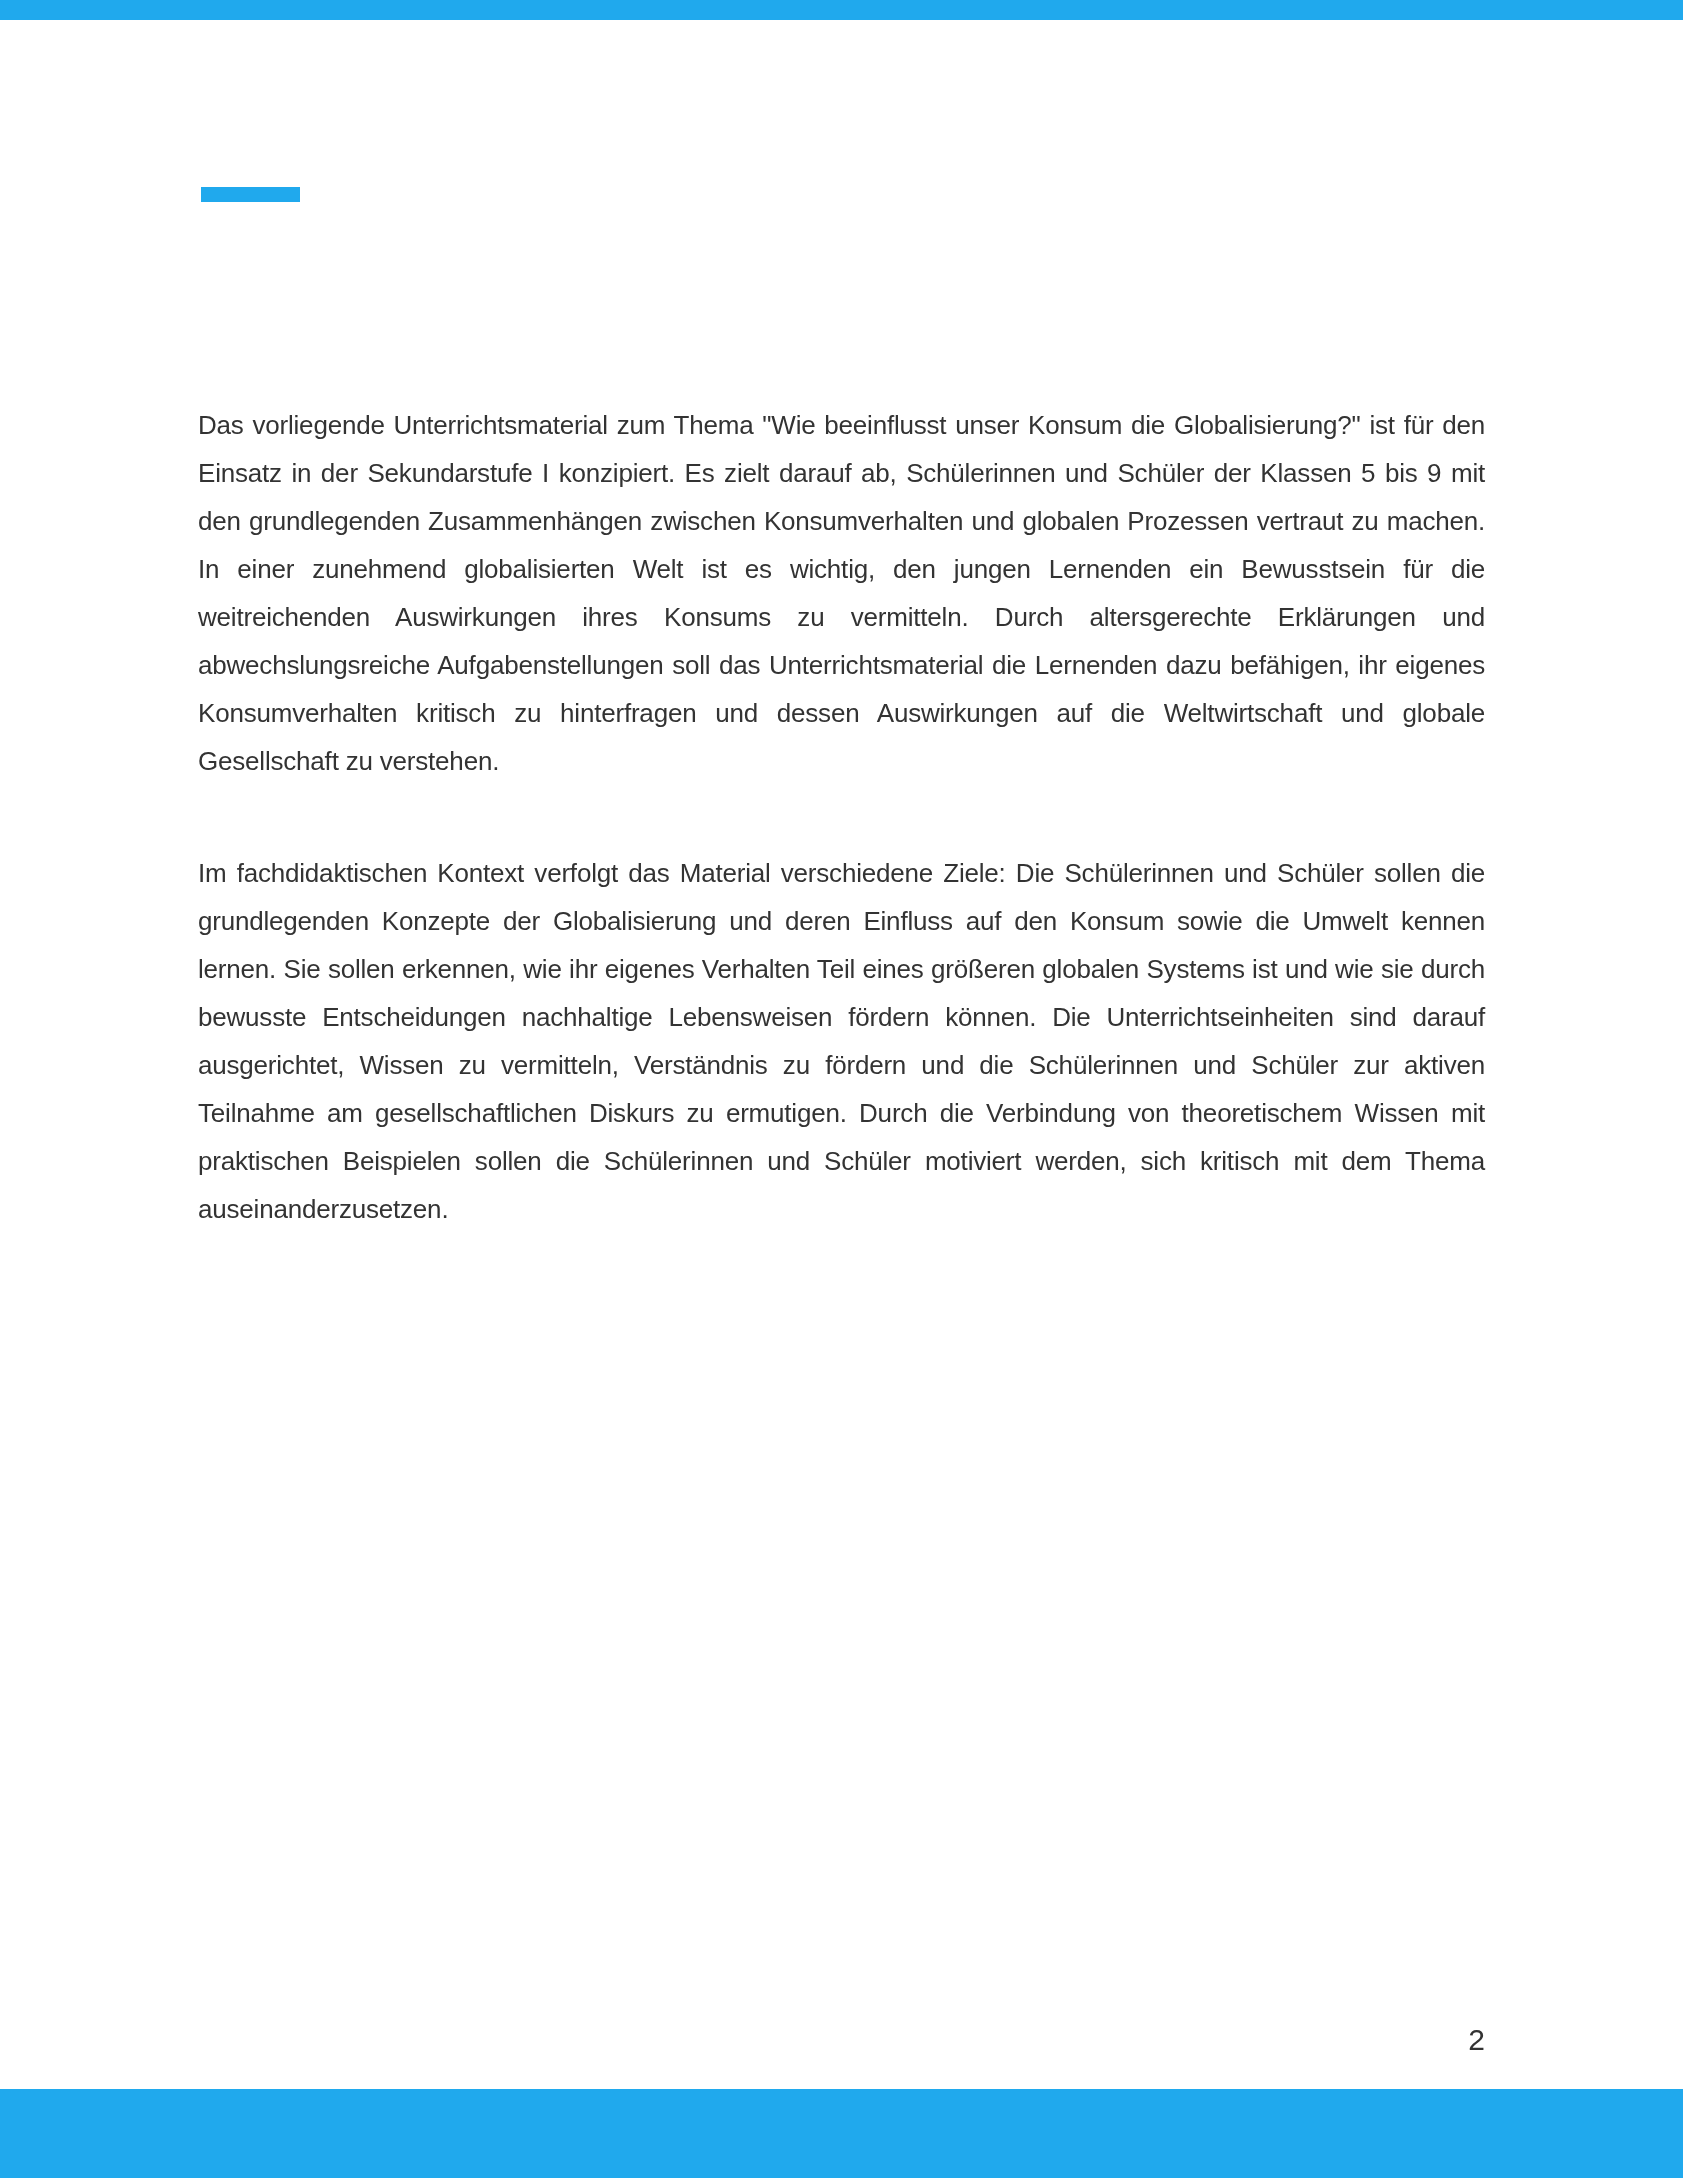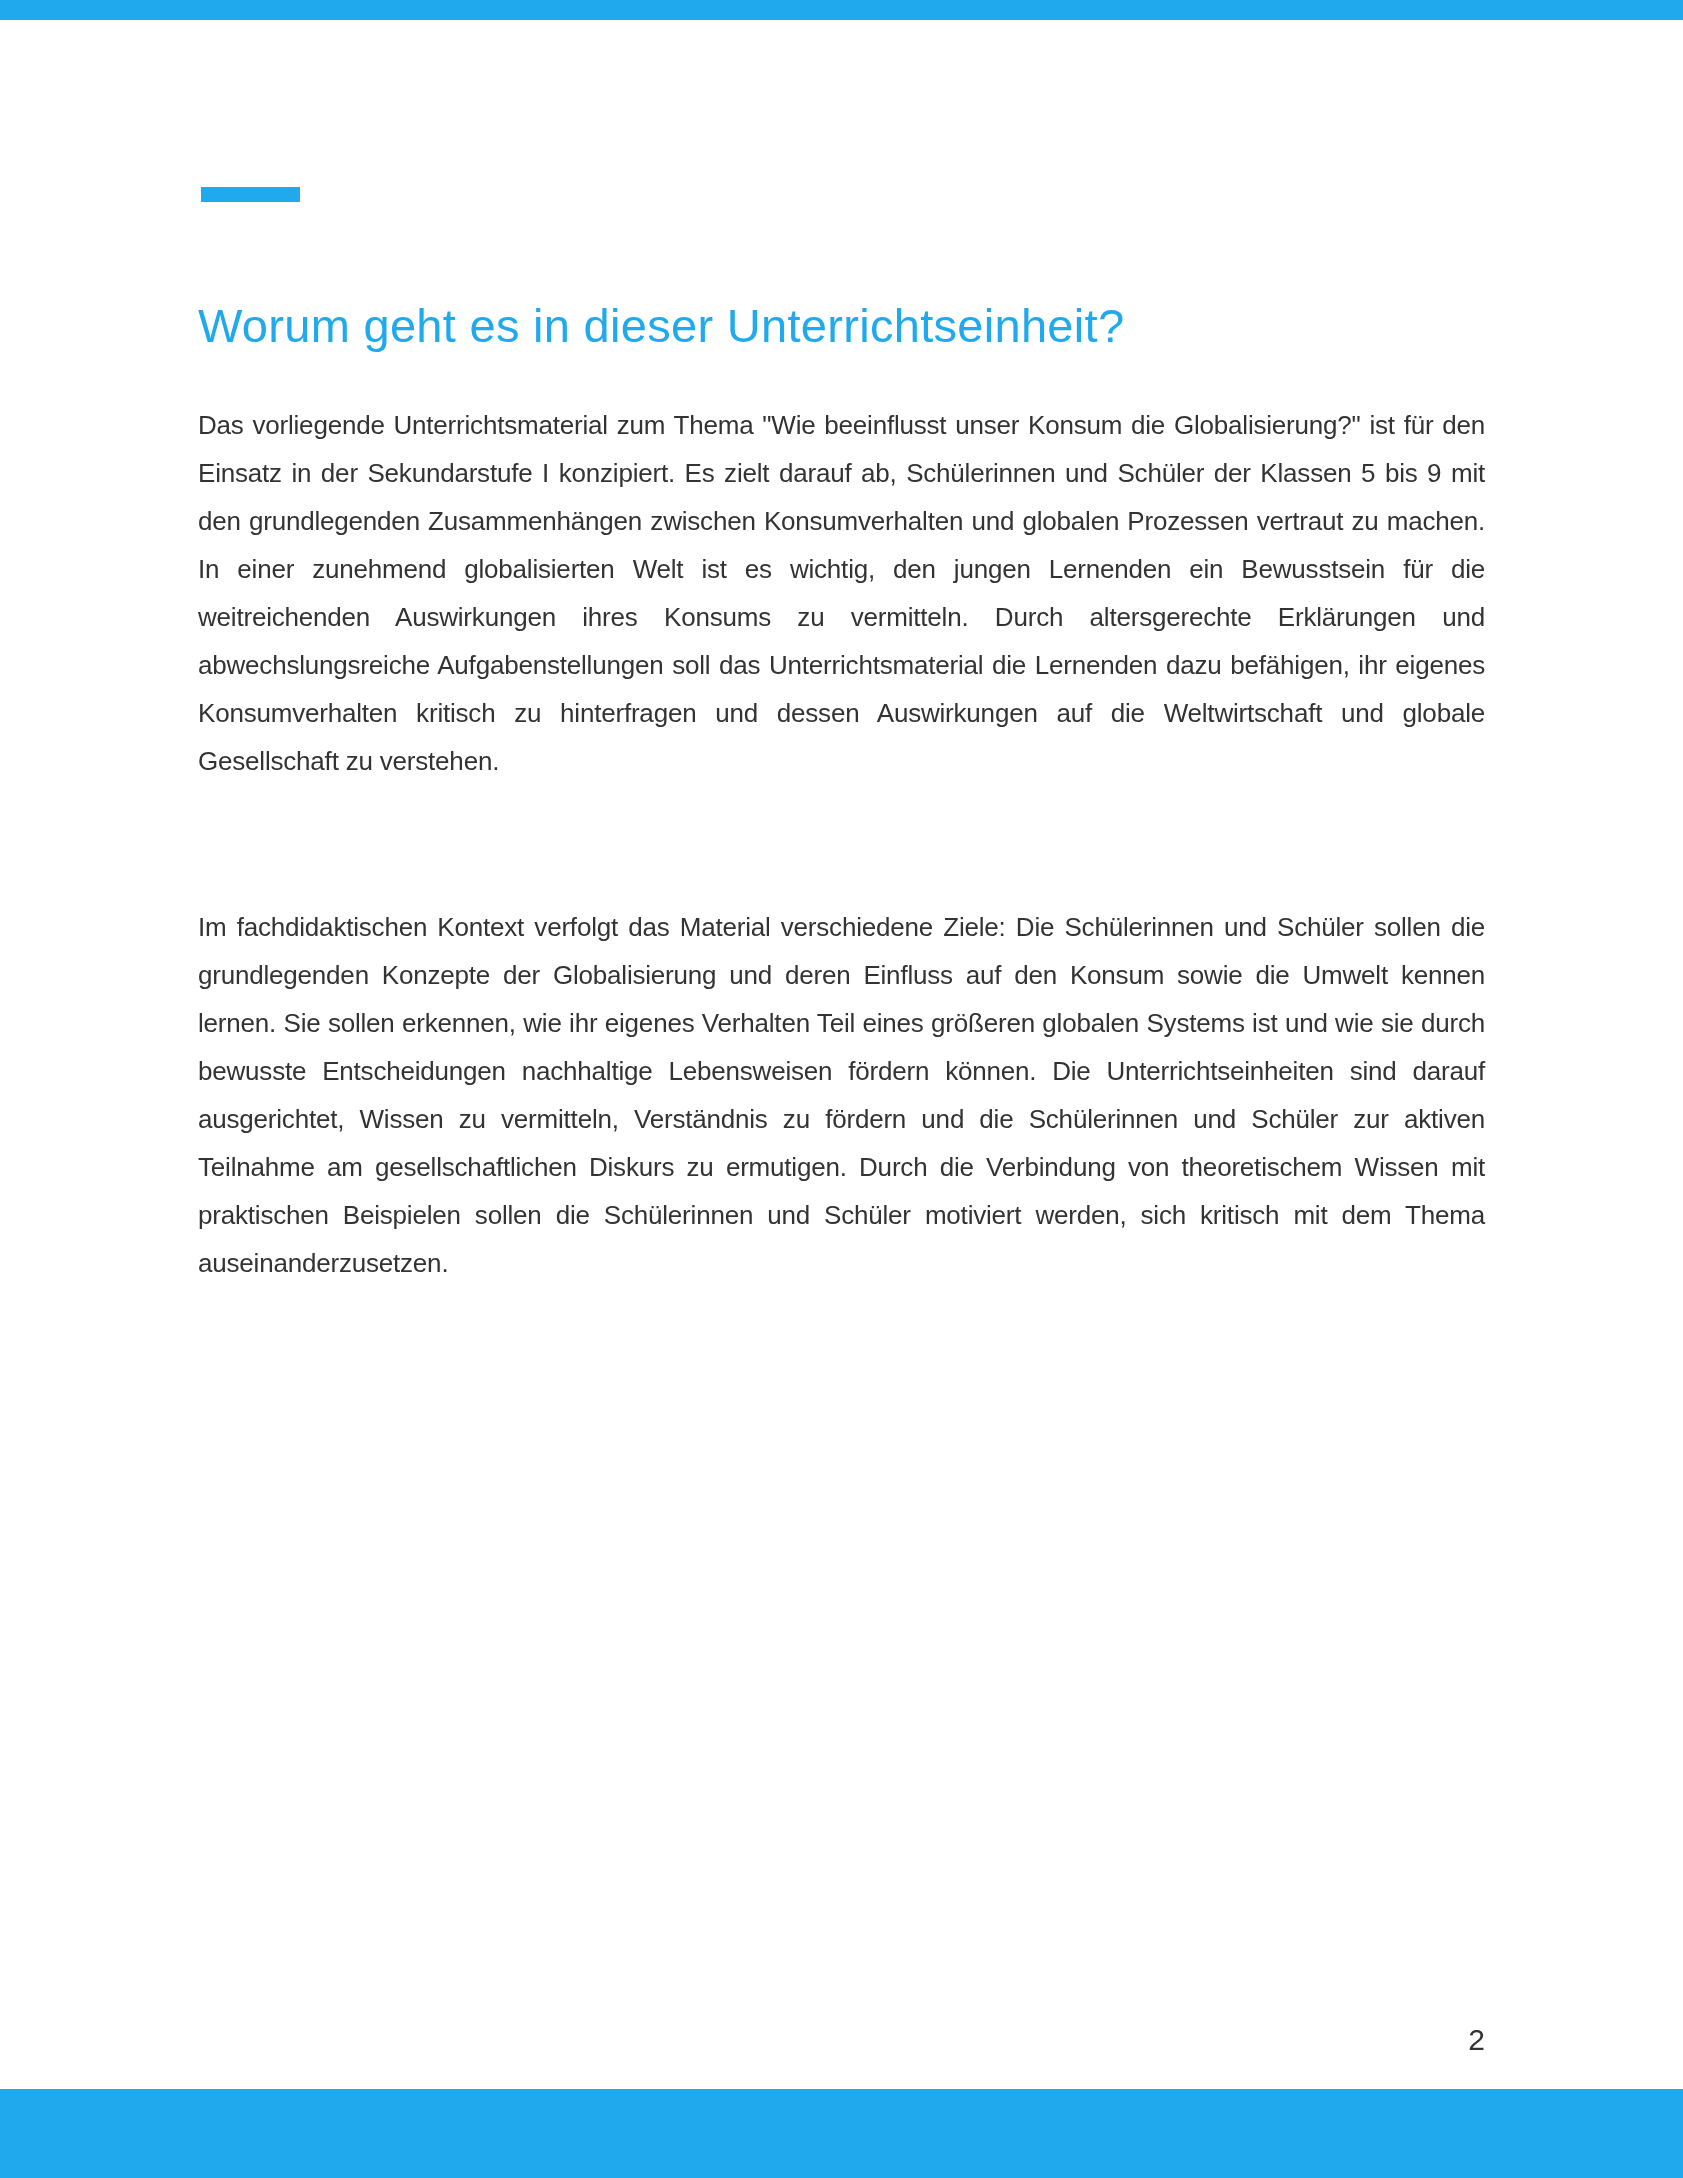--- a/index.html
+++ b/index.html
@@ -57,21 +57,21 @@
     line-height: 48px;
     color: var(--text);
     text-align: justify;
     letter-spacing: -0.2px;
   }
   .body-text p {
     margin: 0;
     hyphens: none;
   }
   .body-text p + p {
-    margin-top: 118px;
+    margin-top: 64px;
   }
   .page-number {
     position: absolute;
     left: 198px;
     top: 2025px;
     width: 1287px;
     text-align: right;
     font-size: 30px;
     line-height: 1;
     color: var(--text);
@@ -87,21 +87,20 @@
 </style>
 </head>
 <body>
 
 <div class="page">
 
   <div class="top-bar"></div>
 
   <div class="accent-rect"></div>
 
-  <h1 class="title">Worum geht es in dieser Unterrichtseinheit?</h1>
 
   <div class="body-text">
     <p>Das vorliegende Unterrichtsmaterial zum Thema "Wie beeinflusst unser Konsum die Globalisierung?" ist für den Einsatz in der Sekundarstufe I konzipiert. Es zielt darauf ab, Schülerinnen und Schüler der Klassen 5 bis 9 mit den grundlegenden Zusammenhängen zwischen Konsumverhalten und globalen Prozessen vertraut zu machen. In einer zunehmend globalisierten Welt ist es wichtig, den jungen Lernenden ein Bewusstsein für die weitreichenden Auswirkungen ihres Konsums zu vermitteln. Durch altersgerechte Erklärungen und abwechslungsreiche Aufgabenstellungen soll das Unterrichtsmaterial die Lernenden dazu befähigen, ihr eigenes Konsumverhalten kritisch zu hinterfragen und dessen Auswirkungen auf die Weltwirtschaft und globale Gesellschaft zu verstehen.</p>
     <p>Im fachdidaktischen Kontext verfolgt das Material verschiedene Ziele: Die Schülerinnen und Schüler sollen die grundlegenden Konzepte der Globalisierung und deren Einfluss auf den Konsum sowie die Umwelt kennen lernen. Sie sollen erkennen, wie ihr eigenes Verhalten Teil eines größeren globalen Systems ist und wie sie durch bewusste Entscheidungen nachhaltige Lebensweisen fördern können. Die Unterrichtseinheiten sind darauf ausgerichtet, Wissen zu vermitteln, Verständnis zu fördern und die Schülerinnen und Schüler zur aktiven Teilnahme am gesellschaftlichen Diskurs zu ermutigen. Durch die Verbindung von theoretischem Wissen mit praktischen Beispielen sollen die Schülerinnen und Schüler motiviert werden, sich kritisch mit dem Thema auseinanderzusetzen.</p>
   </div>
 
   <div class="page-number">2</div>
 
   <div class="bottom-bar"></div>
 

